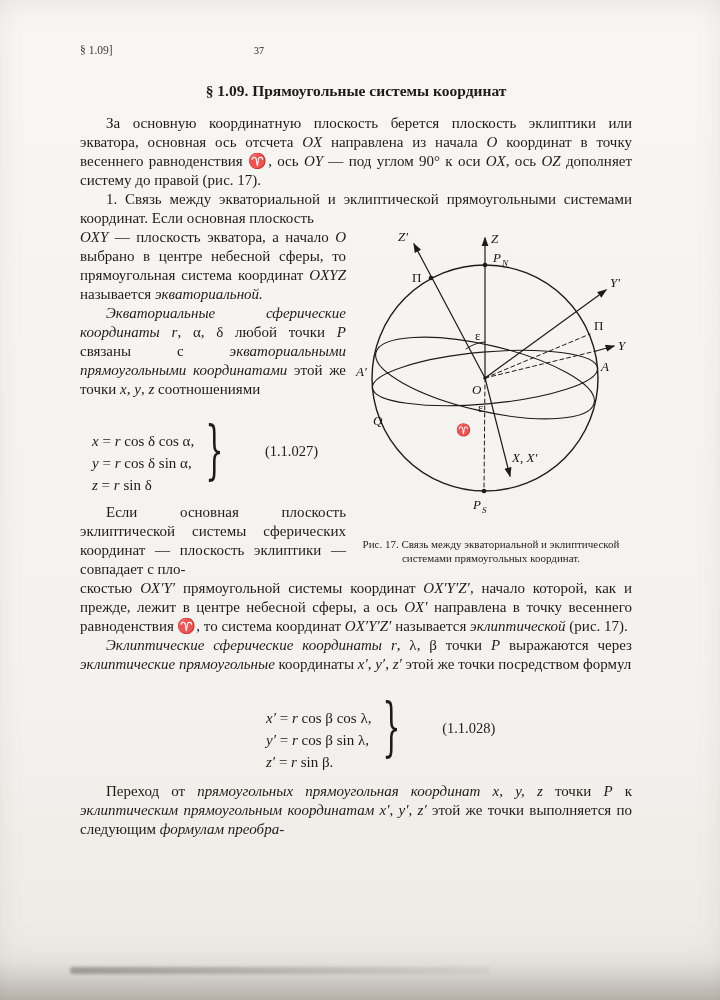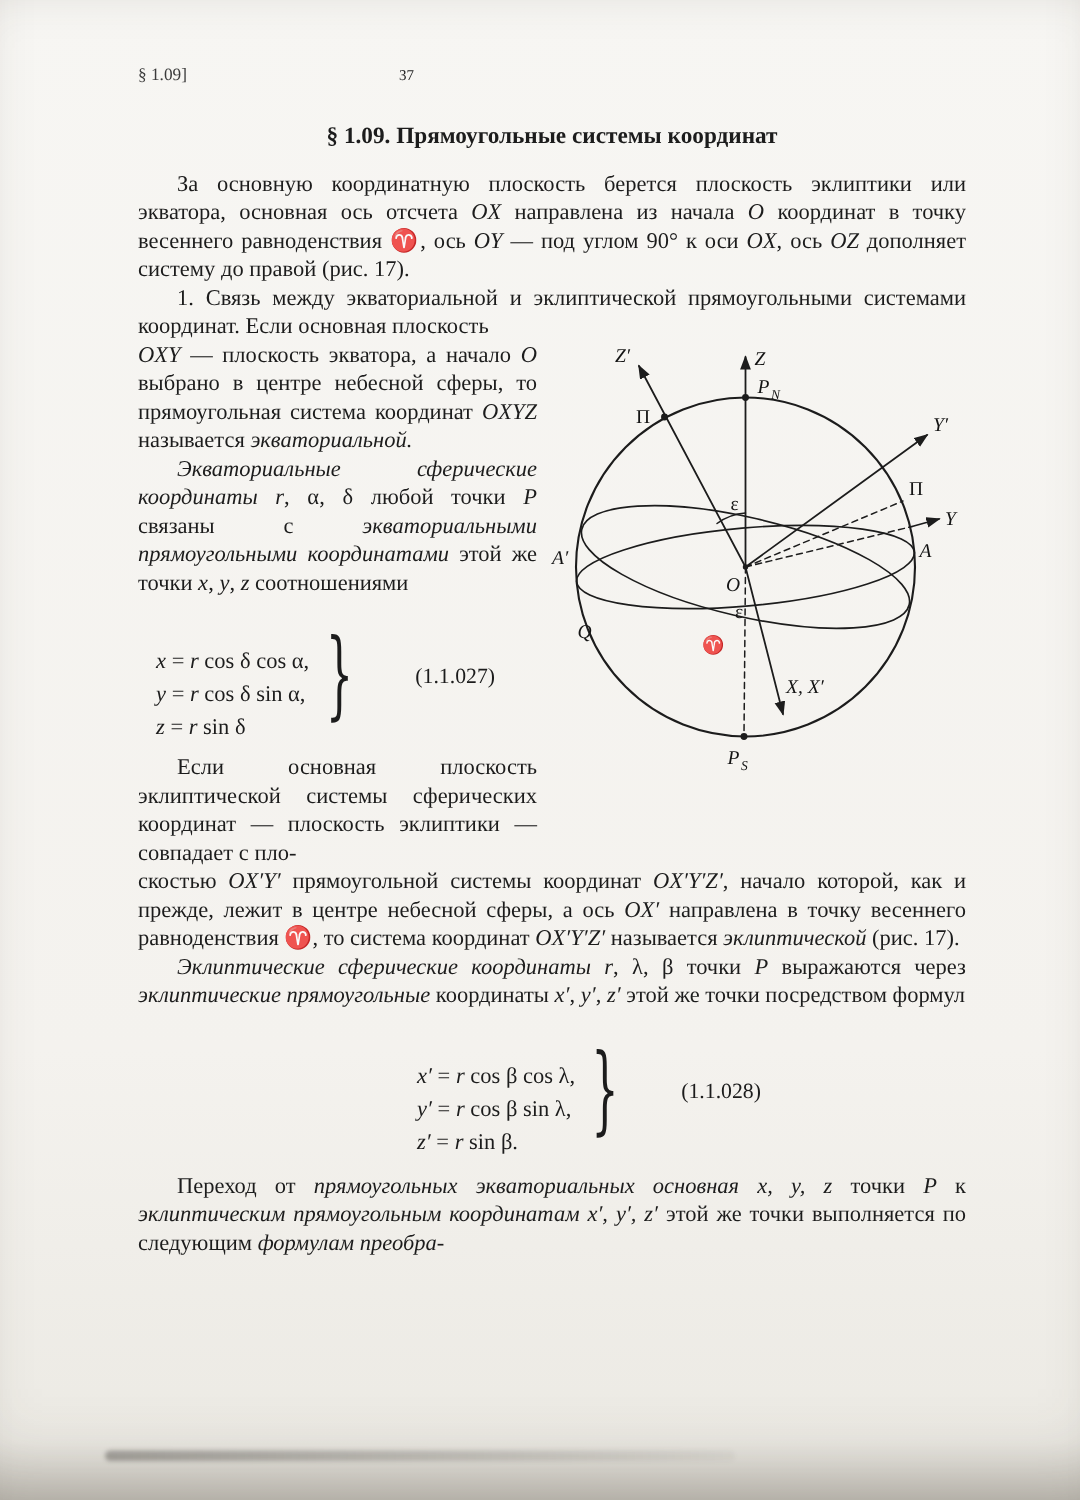--- a/index.html
+++ b/index.html
@@ -8,21 +8,21 @@
     width:720px; height:1000px;
     background:#dedbd4;
     font-family:"Liberation Serif", serif;
   }
   .page {
     position:relative; width:720px; height:1000px; overflow:hidden;
     background:linear-gradient(180deg,#f7f6f3 0%, #f4f2ee 70%, #eceae4 96%, #d8d5cd 100%);
     color:#1c1c1c;
     box-shadow: inset 0 -46px 60px -44px rgba(70,64,56,.45), inset 0 18px 40px -34px rgba(70,64,56,.25);
   }
-  .content { position:absolute; left:92px; top:44px; width:552px; }
+  .content { position:absolute; left:80px; top:44px; width:552px; }
 
   .header { display:flex; align-items:baseline; color:#3b3b3b; }
   .h-left { width:92px; font-size:11.5px; }
   .h-center { flex:1; text-align:center; font-size:11px; letter-spacing:1.6px; font-weight:bold; color:#2e2e2e; }
   .h-right { width:92px; text-align:right; font-weight:normal; font-size:10px; color:#222; }
 
   .title { font-size:15.5px; font-weight:bold; text-align:center; margin:26px 0 14px 0; }
 
   .para { font-size:15px; line-height:19px; text-align:justify; margin:0; }
   .indent { text-indent:26px; }
@@ -126,33 +126,34 @@
           <text x="6" y="148">A′</text>
           <text x="122" y="166">O</text>
           <text x="23" y="197">Q</text>
           <text x="125" y="112" class="sym">ε</text>
           <text x="128" y="184" class="sym">ε</text>
           <text x="106" y="206" class="sym" style="font-size:12px">♈</text>
           <text x="162" y="234">X, X′</text>
           <text x="123" y="281">P</text>
           <text x="132" y="285" class="sub">S</text>
         </svg>
+        <div class="caption">Рис. 17. Связь между экваториальной и эклиптической системами прямоугольных координат.</div>
       </div>
     </div>
 
     <p class="para"><span>скостью </span><span class="it">OX′Y′</span><span> прямоугольной системы координат </span><span class="it">OX′Y′Z′</span><span>, начало которой, как и прежде, лежит в центре небесной сферы, а ось </span><span class="it">OX′</span><span> направлена в точку весеннего равноденствия ♈, то система координат </span><span class="it">OX′Y′Z′</span><span> называется </span><span class="it">эклиптической</span><span> (рис. 17).</span></p>
     <p class="para indent"><span class="it">Эклиптические сферические координаты r</span><span>, λ, β точки </span><span class="it">P</span><span> выражаются через </span><span class="it">эклиптические прямоугольные</span><span> координаты </span><span class="it">x′</span><span>, </span><span class="it">y′</span><span>, </span><span class="it">z′</span><span> этой же точки посредством формул</span></p>
 
     <div class="eq eq2">
       <div class="eq-lines">
         <div class="eq-line"><span class="it">x′</span><span> = </span><span class="it">r</span><span> cos β cos λ,</span></div>
         <div class="eq-line"><span class="it">y′</span><span> = </span><span class="it">r</span><span> cos β sin λ,</span></div>
         <div class="eq-line"><span class="it">z′</span><span> = </span><span class="it">r</span><span> sin β.</span></div>
       </div>
       <div class="brace">}</div>
       <div class="eq-num">(1.1.028)</div>
     </div>
 
-    <p class="para indent"><span>Переход от </span><span class="it">прямоугольных экваториальных основная x, y, z</span><span> точки </span><span class="it">P</span><span> к </span><span class="it">эклиптическим прямоугольным координатам x′, y′, z′</span><span> этой же точки выполняется по следующим </span><span class="it">формулам преобра-</span></p>
+    <p class="para indent"><span>Переход от </span><span class="it">прямоугольных прямоугольная координат x, y, z</span><span> точки </span><span class="it">P</span><span> к </span><span class="it">эклиптическим прямоугольным координатам x′, y′, z′</span><span> этой же точки выполняется по следующим </span><span class="it">формулам преобра-</span></p>
   </div>
 
   <div class="smudge"></div>
 </div>
 
 </body></html>

